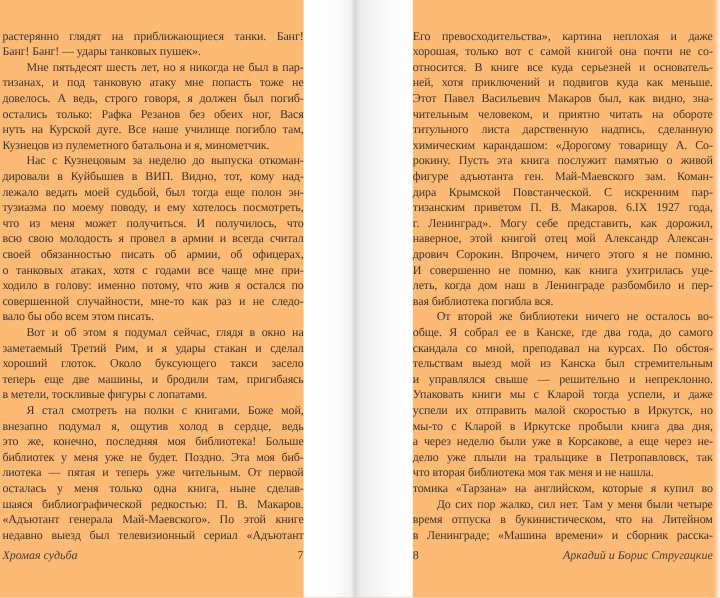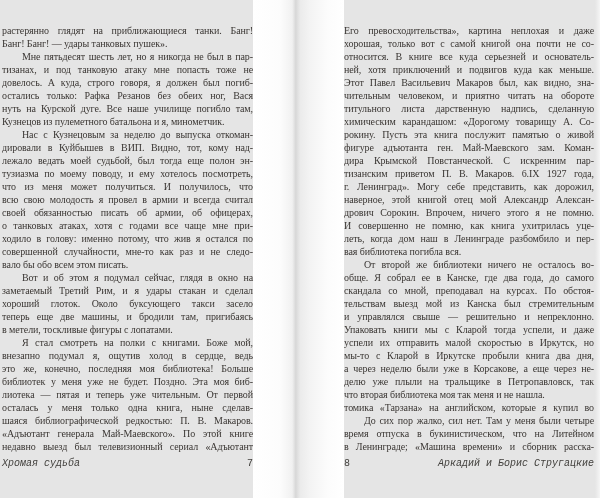--- a/index.html
+++ b/index.html
@@ -4,21 +4,21 @@
 <style>
   html, body { margin: 0; padding: 0; }
   body {
     width: 600px; height: 498px;
     background: #ffffff;
     font-family: "Liberation Serif", serif;
   }
   .book {
     position: relative;
     width: 600px; height: 498px;
-    background: #e5e5e5;
+    background: #fdba74;
     overflow: hidden;
     color: #3a3633;
   }
   .page {
     position: absolute; top: 0; height: 100%;
     background: transparent;
   }
   .page-left  { left: 2px;   width: 251px; }
   .page-right { left: 344px; width: 250px; }
 
@@ -46,38 +46,37 @@
     height: 13px; overflow: visible; white-space: nowrap;
   }
   .line.end { text-align-last: left; }
   .line.indent { text-indent: 20px; }
 
   .footer {
     position: absolute; top: 457px; left: 0; right: 0;
     font-size: 10px; line-height: 13px;
     display: flex; justify-content: space-between;
     color: #42403d;
-    font-family: Liberation Mono, monospace;
   }
   .footer .ital { font-style: italic; }
 </style>
 </head>
 <body>
 
 <div class="book">
 
   <div class="spine"></div>
 
   <div class="page page-left">
     <div class="text-block">
         <div class="line">растерянно глядят на приближающиеся танки. Банг!</div>
         <div class="line end">Банг! Банг! — удары танковых пушек».</div>
         <div class="line indent">Мне пятьдесят шесть лет, но я никогда не был в пар-</div>
         <div class="line">тизанах, и под танковую атаку мне попасть тоже не</div>
-        <div class="line">довелось. А куда, строго говоря, я должен был погиб-</div>
+        <div class="line">довелось. А ведь, строго говоря, я должен был погиб-</div>
         <div class="line">остались только: Рафка Резанов без обеих ног, Вася</div>
         <div class="line">нуть на Курской дуге. Все наше училище погибло там,</div>
         <div class="line end">Кузнецов из пулеметного батальона и я, минометчик.</div>
         <div class="line indent">Нас с Кузнецовым за неделю до выпуска откоман-</div>
         <div class="line">дировали в Куйбышев в ВИП. Видно, тот, кому над-</div>
         <div class="line">лежало ведать моей судьбой, был тогда еще полон эн-</div>
         <div class="line">тузиазма по моему поводу, и ему хотелось посмотреть,</div>
         <div class="line">что из меня может получиться. И получилось, что</div>
         <div class="line">всю свою молодость я провел в армии и всегда считал</div>
         <div class="line">своей обязанностью писать об армии, об офицерах,</div>

